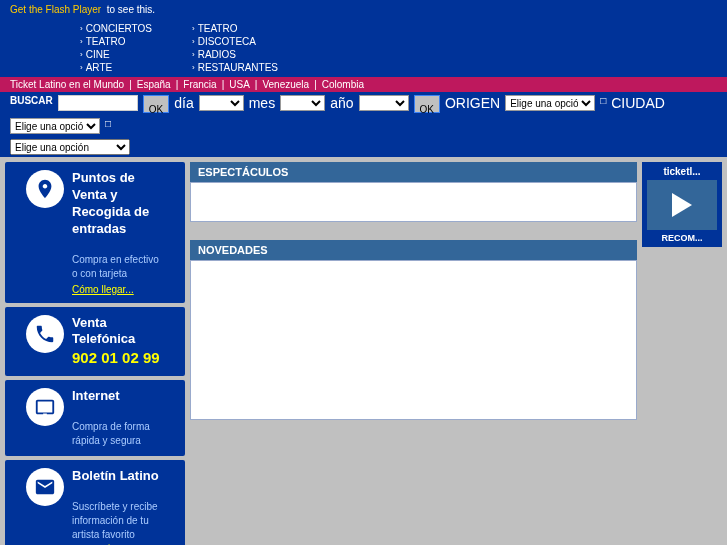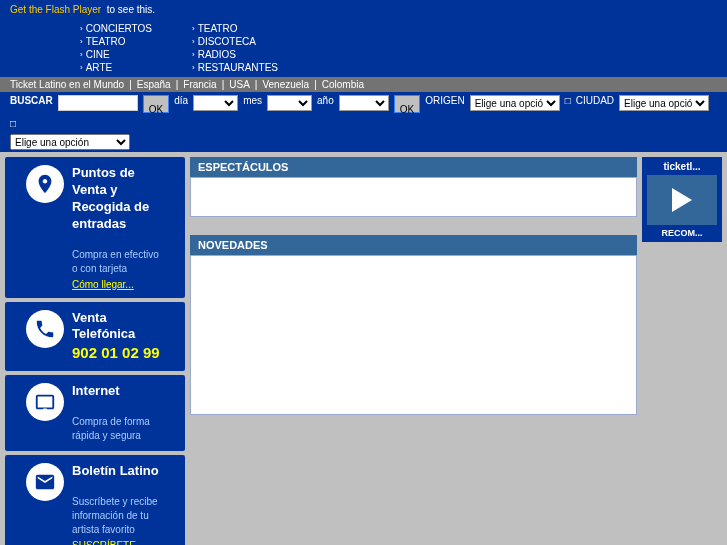--- a/index.html
+++ b/index.html
@@ -15,29 +15,29 @@
     .top-banner-text { color: #fff; font-size: 10px; }
     .top-banner-text a { color: #ffcc00; }
 
     
     .nav-area { background: #003399; display: flex; padding: 4px 10px 4px 80px; gap: 40px; }
     .nav-col { display: flex; flex-direction: column; gap: 2px; }
     .nav-item { color: #fff; font-size: 10px; display: flex; align-items: center; gap: 3px; cursor: pointer; }
     .nav-arrow { color: #fff; font-size: 8px; }
 
     
-    .country-nav { background: #737373; padding: 2px 10px; font-size: 10px; color: #fff; display: flex; gap: 5px; align-items: center; }
+    .country-nav { background: #be185d; padding: 2px 10px; font-size: 10px; color: #fff; display: flex; gap: 5px; align-items: center; }
     .country-nav a { color: #fff; }
 
     
     .search-bar { background: #003399; padding: 3px 10px; display: flex; align-items: flex-start; gap: 5px; flex-wrap: wrap; }
     .search-label { color: #fff; font-size: 10px; font-weight: bold; }
     .search-input { width: 80px; height: 16px; font-size: 10px; border: 1px solid #ccc; padding: 1px 3px; }
     .search-ok-btn { background: #c0c0c0; border: 1px solid #3b82f6; font-size: 10px; padding: 8px 5px; cursor: pointer; height: 16px; }
-    .search-small-label { color: #fff; font-size: 10px; }
+    .search-small-label { color: #fff; font-size: 14px; }
     .search-select { height: 16px; font-size: 10px; border: 1px solid #999; background: #fff; }
     .search-bar-select { height: 16px; font-size: 10px; border: 1px solid #999; background: #fff; width: 90px; }
 
     
     .dropdown-row { background: #003399; padding: 2px 10px; }
     .dropdown-select { height: 16px; font-size: 10px; width: 120px; }
 
     
     .main-content { display: flex; padding: 5px; gap: 5px; background: #c0c0c0; }
 

